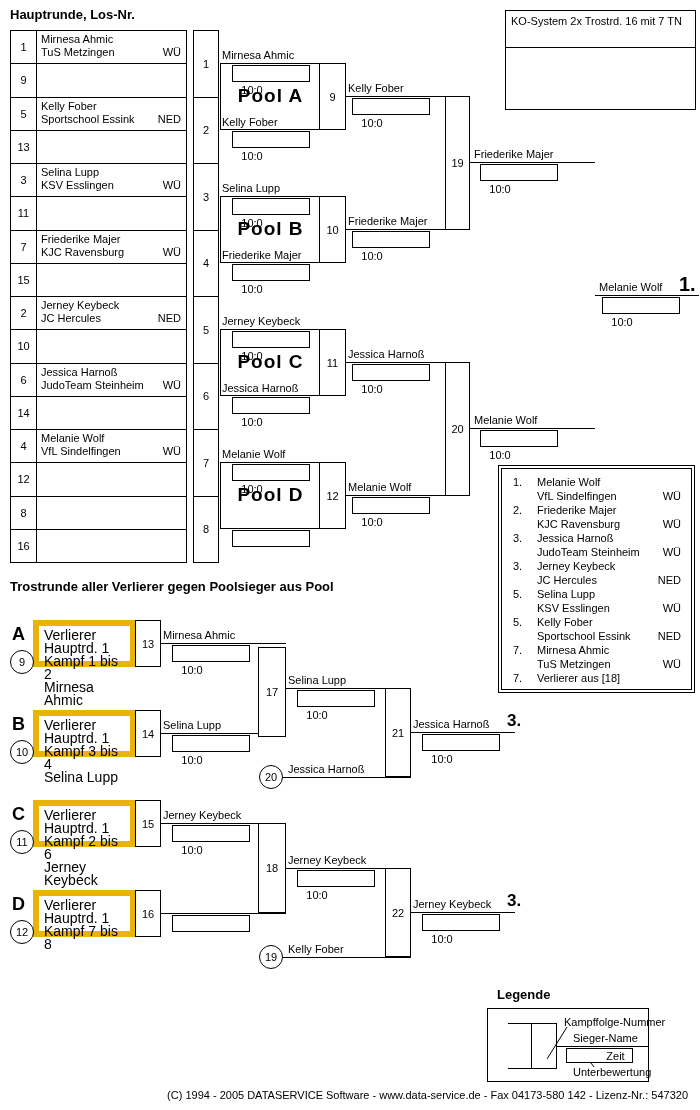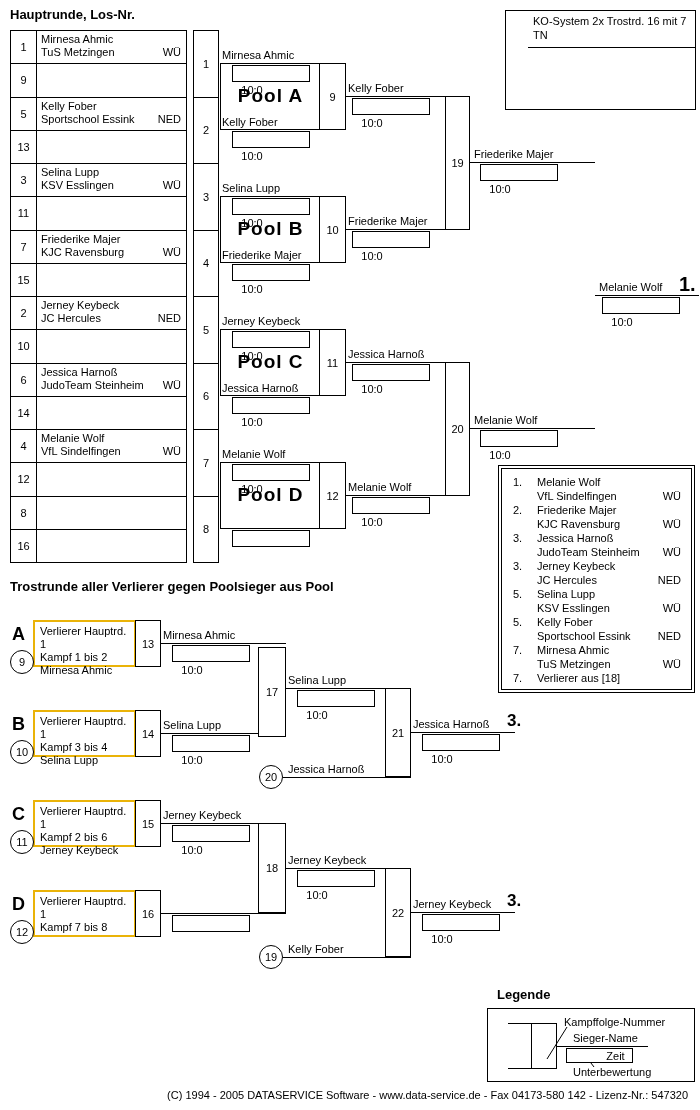--- a/index.html
+++ b/index.html
@@ -26,35 +26,35 @@
   .drow:last-child{border-bottom:none;}
   .dlot{width:26px;border-right:1px solid #000;box-sizing:border-box;display:flex;align-items:center;justify-content:center;font-size:11px;}
   .dentry{flex:1;padding:2px 5px 0 4px;font-size:11px;line-height:13px;overflow:hidden;}
   .dclub{display:flex;justify-content:space-between;}
   
   .pcol{position:absolute;left:193px;top:30px;width:26px;height:533px;border:1px solid #000;box-sizing:border-box;display:flex;flex-direction:column;}
   .pcell{flex:1;border-bottom:1px solid #000;display:flex;align-items:center;justify-content:center;font-size:11px;}
   .pcell:last-child{border-bottom:none;}
   
   .infobox{position:absolute;left:505px;top:10px;width:191px;height:100px;border:1px solid #000;box-sizing:border-box;font-size:11px;line-height:14px;}
-  .info-top{height:37px;border-bottom:1px solid #000;box-sizing:border-box;padding:3px 5px 0 5px;margin-left:22px;}
+  .info-top{height:37px;border-bottom:1px solid #000;box-sizing:border-box;padding:3px 5px 0 5px;}
   .info-bottom{padding:2px 5px 0 5px;}
   .info-row{display:flex;justify-content:space-between;padding-right:8px;}
   
   .resouter{position:absolute;left:498px;top:465px;width:197px;height:228px;border:1px solid #000;box-sizing:border-box;}
   .resinner{position:absolute;left:2px;top:2px;right:2px;bottom:2px;border:1px solid #000;padding:6px 6px 0 11px;box-sizing:border-box;overflow:hidden;}
   .rentry{display:flex;font-size:11px;line-height:14px;min-height:28px;}
   .rentry.single{min-height:14px;}
   .rrank{width:24px;}
   .rmid{flex:1;}
   .rnat{margin-left:auto;align-self:flex-end;padding-right:4px;}
   
-  .secbox{position:absolute;border:2px solid #eab308;box-sizing:border-box;padding:3px 2px 0 5px;font-size:11px;line-height:13px;width:103px;height:47px;}
+  .secbox{position:absolute;border:6px solid #eab308;box-sizing:border-box;padding:3px 2px 0 5px;font-size:14px;line-height:13px;width:103px;height:47px;}
   
-  .legbox{position:absolute;left:487px;top:1008px;width:208px;height:74px;border:1px solid #000;box-sizing:border-box;}
+  .legbox{position:absolute;left:487px;top:1008px;width:162px;height:74px;border:1px solid #000;box-sizing:border-box;}
   .footer{position:absolute;right:12px;top:1089px;font-size:11px;white-space:nowrap;}
 </style>
 </head>
 <body>
 
 <div id="page">
 
   <div class="ttl" style="left:10px;top:7px">Hauptrunde, Los-Nr.</div>
 
   <div class="infobox">

